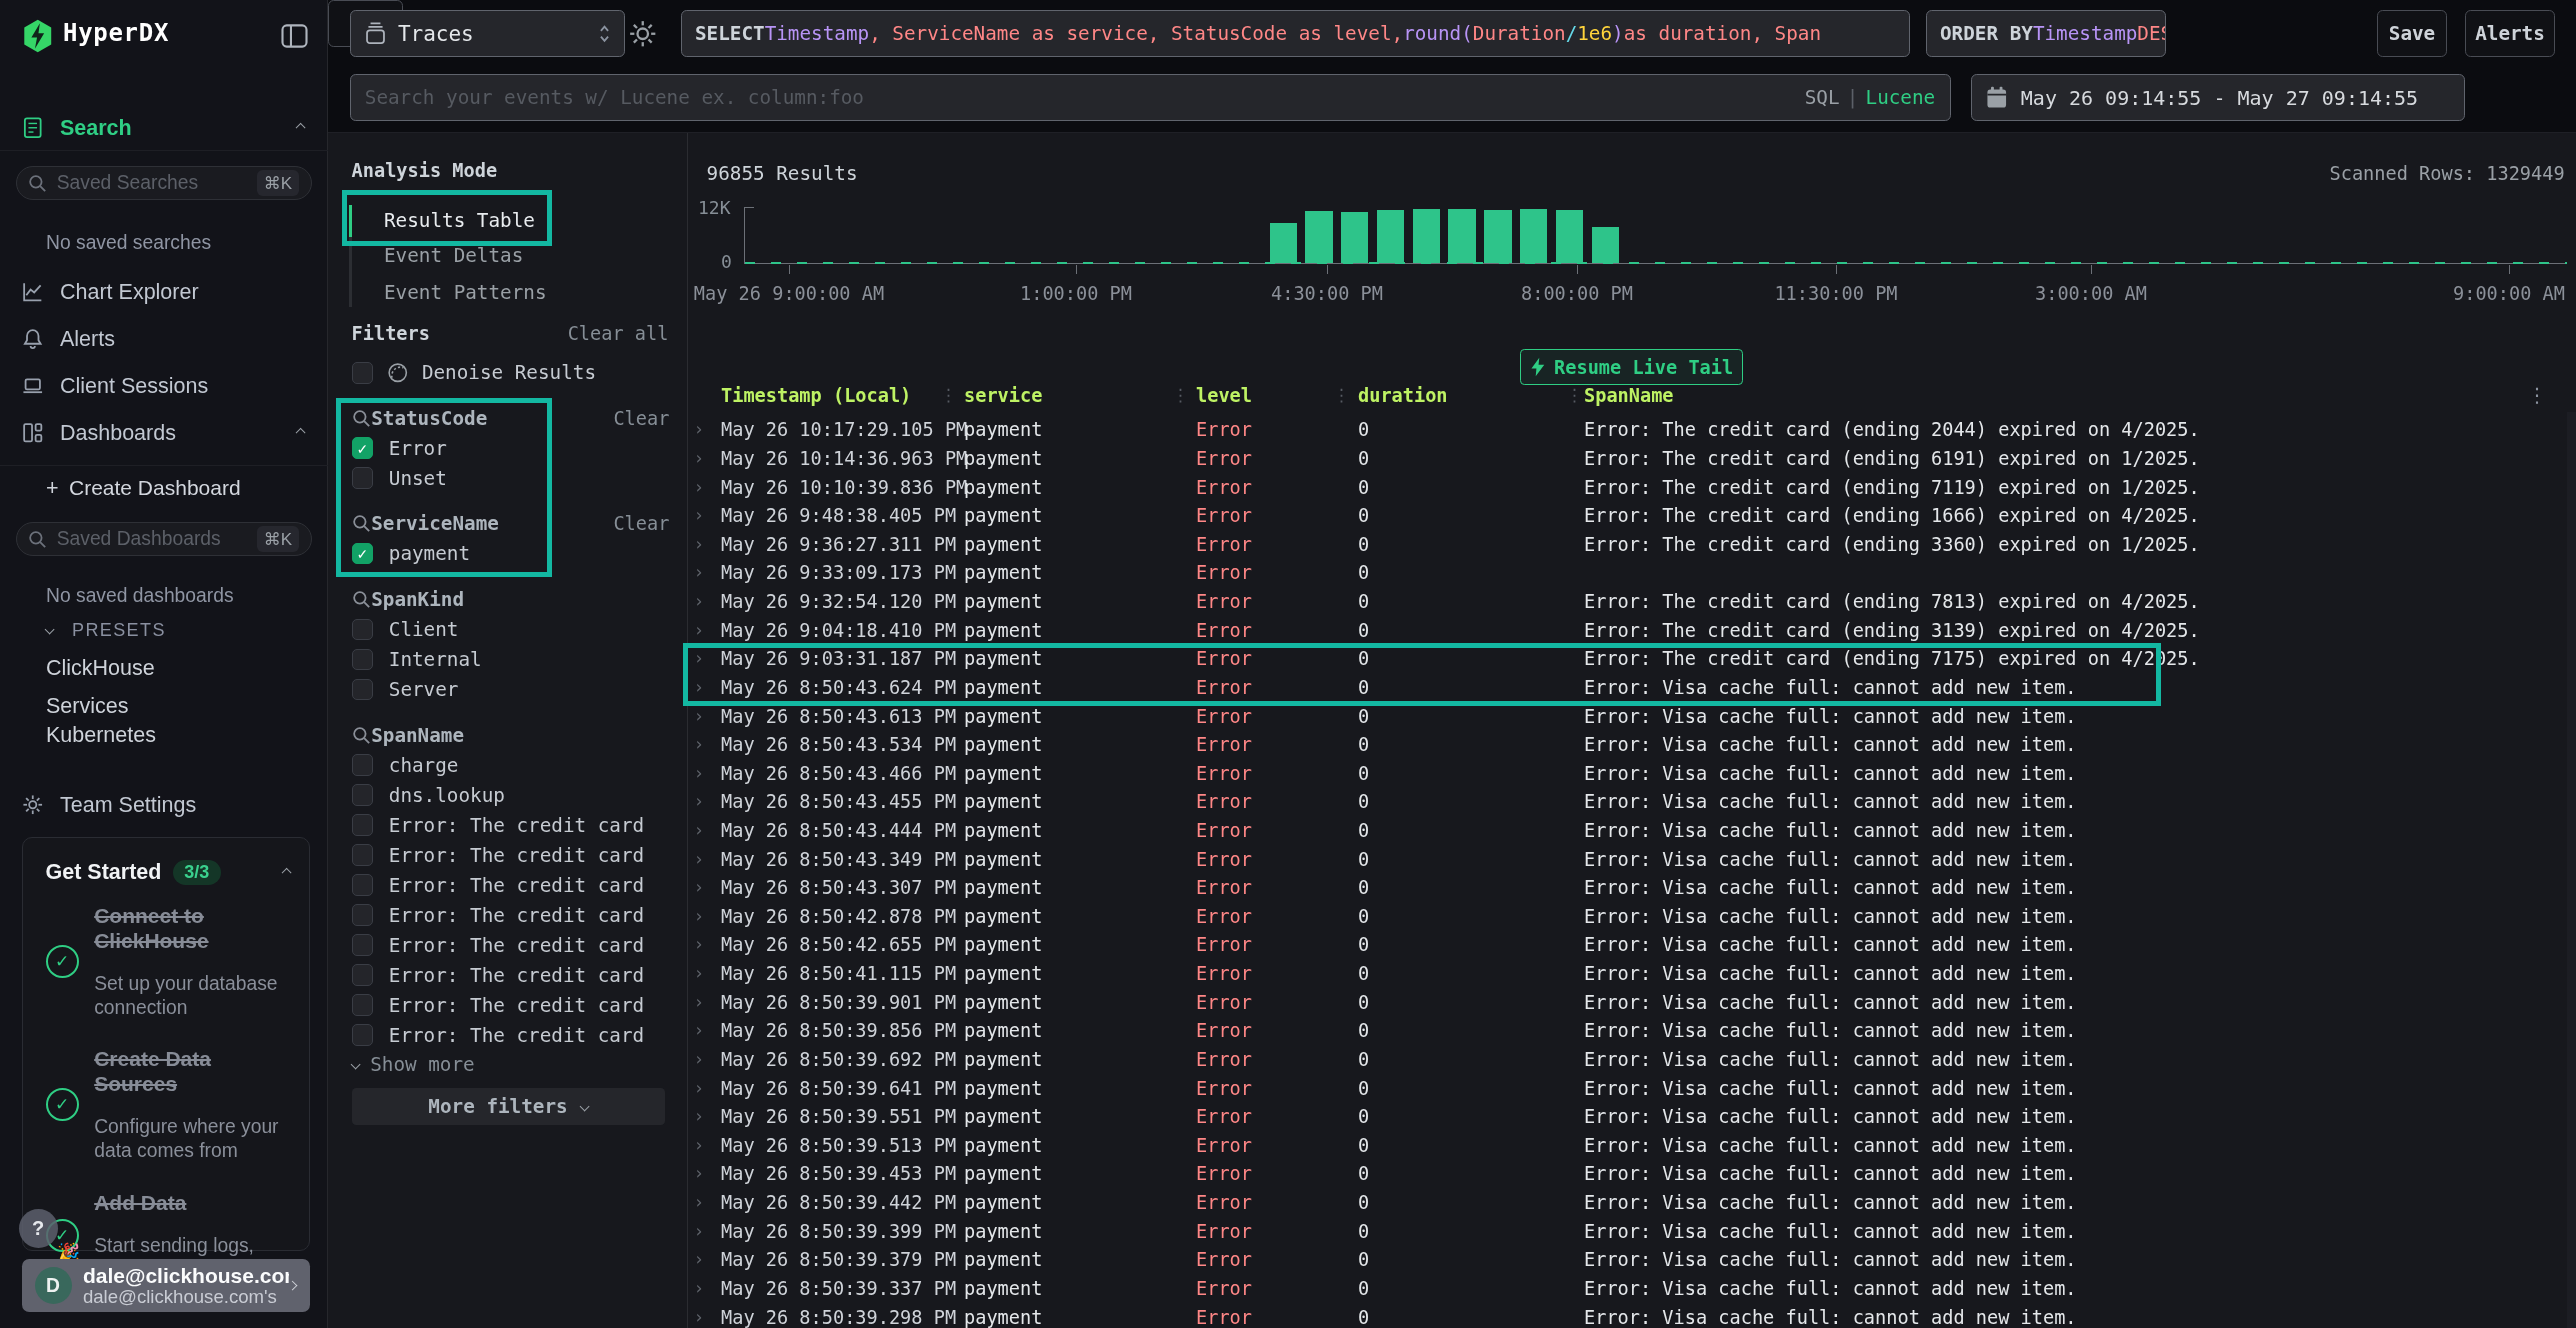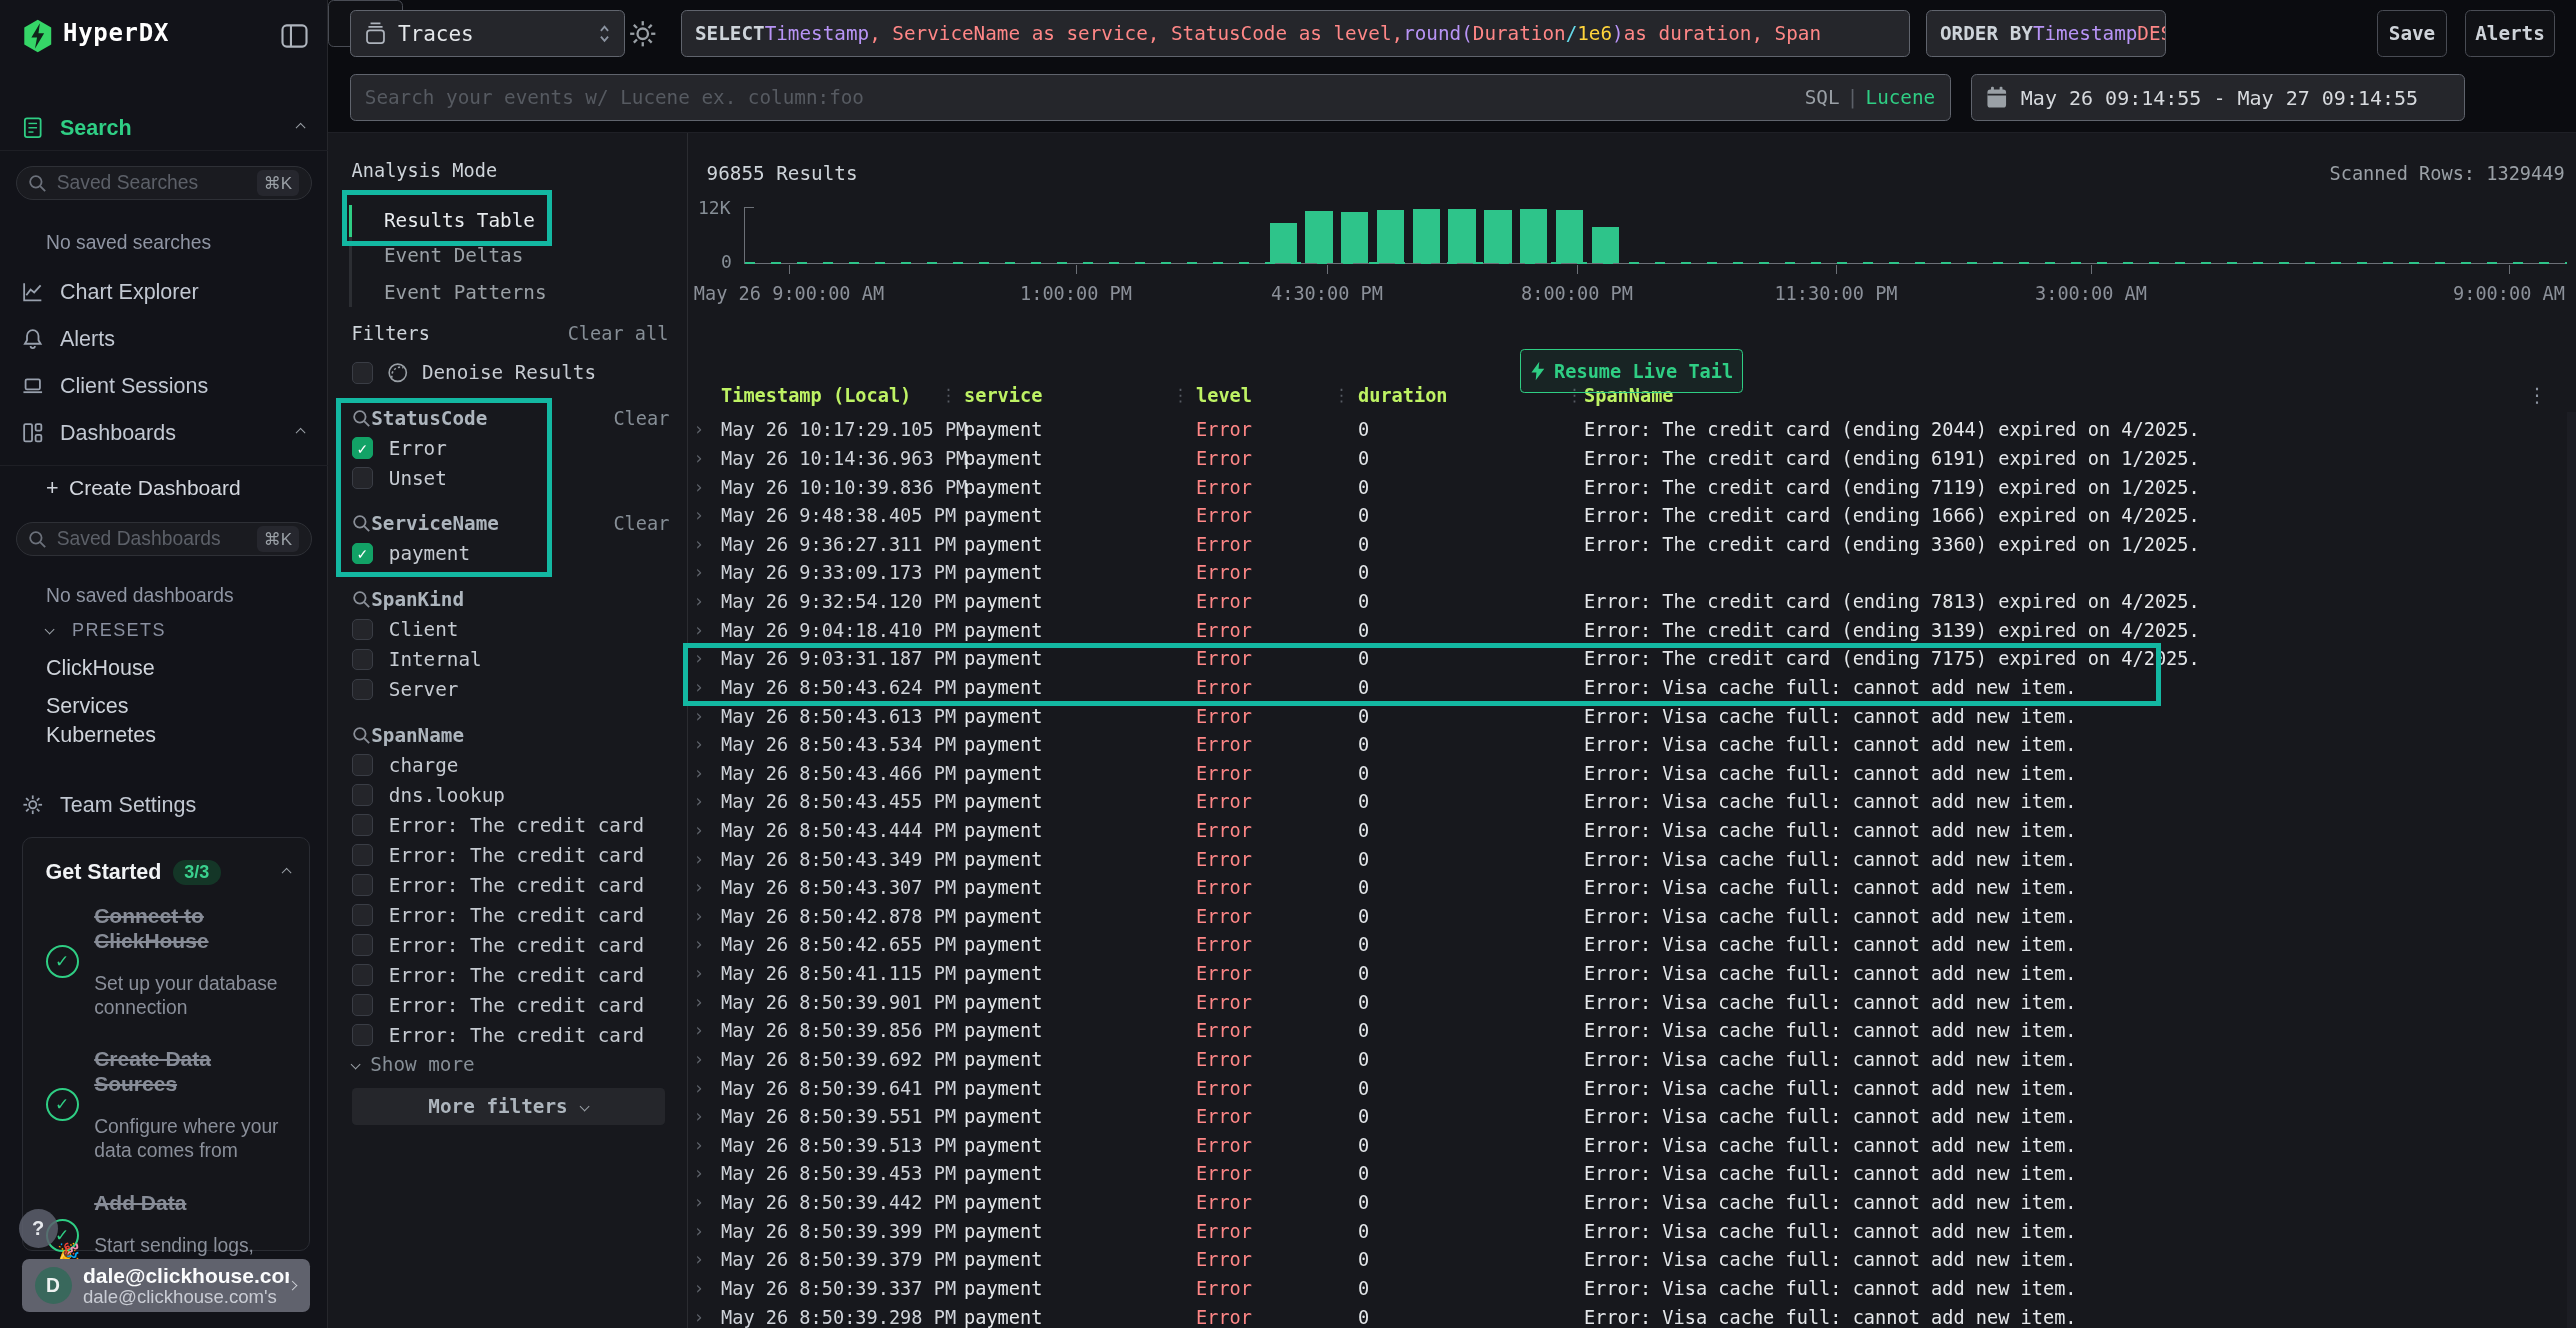--- a/index.html
+++ b/index.html
@@ -71,21 +71,21 @@
   .lang-sql{color:#9aa0a6}
   .lang-sep{color:#5c6068;margin:0 7.2px}
   .lang-lucene{color:#2fce84}
   .date-box{left:1643px;top:74px;width:494px;height:47px;padding:0 14.3px}
   .date-text{margin-left:13px;font-size:20px;color:#d7dade}
   .play-btn{left:2152px;top:74px;width:75px;height:47px;background:#101115;border:1.4px solid #494c54;border-radius:5.7px;
             display:flex;align-items:center;justify-content:center;cursor:pointer}
 
   
   .fpanel{position:absolute;left:328px;top:133px;width:360px;height:1195px;background:#17181d;border-right:0.7px solid #2b2c31}
-  .f-label{position:absolute;left:23.6px;font-weight:normal;color:#ced4da;font-size:18.6px}
+  .f-label{position:absolute;left:23.6px;font-weight:bold;color:#ced4da;font-size:18.6px}
   .mode-track{position:absolute;left:21px;top:72px;width:2.9px;height:102px;background:#2c2e33}
   .mode-active{position:absolute;left:21px;top:72px;width:2.9px;height:31.5px;background:#2fce84}
   .mode-item{position:absolute;left:56px;height:31.5px;line-height:31.5px;font-size:19.3px;color:#9aa0a6;cursor:pointer;white-space:nowrap}
   .mode-item.sel{color:#e9ecef}
   .clear-link{position:absolute;right:18.6px;color:#868e96;font-size:18.6px;cursor:pointer}
   .cb{width:21.5px;height:21.5px;border-radius:5px;border:1.4px solid #3a3d45;background:#24252a;flex:0 0 21.5px;
       display:flex;align-items:center;justify-content:center;font-size:15.7px;color:#fff}
   .cb.on{background:#12a266;border-color:#12a266}
   .den-row{position:absolute;left:23.6px;top:229px;height:21.5px;display:flex;align-items:center}
   .den-lbl{margin-left:13px;color:#c6cbd2;font-size:19.3px}
@@ -110,21 +110,21 @@
   .ymax{position:absolute;left:-47px;top:-10px;font-size:18px;color:#868e96}
   .ymin{position:absolute;left:-24px;bottom:-9.3px;font-size:18px;color:#868e96}
   .ytick{position:absolute;left:0;top:0;width:8.6px;height:1.4px;background:#6c7077}
   .bar{position:absolute;bottom:0;background:#2ec48a}
   .base-dash{position:absolute;left:0;right:0;bottom:-1.4px;height:2.1px;
              background:repeating-linear-gradient(90deg,#2ec48a 0 10px,transparent 10px 26px)}
   .xtick{position:absolute;top:132px;width:1.4px;height:8.6px;background:#6c7077}
   .xlabel{position:absolute;top:150px;transform:translateX(-50%);font-size:18.6px;color:#8b9099;white-space:nowrap}
 
   
-  .livetail{position:absolute;left:1520px;top:349px;width:223px;height:44px;border:1.4px solid #2fce84;border-radius:4.3px;
+  .livetail{position:absolute;left:1520px;top:349px;width:223px;height:36px;border:1.4px solid #2fce84;border-radius:4.3px;
             background:rgba(46,196,138,.07);color:#2fce84;font-weight:bold;font-size:18.6px;font-family:inherit;
             display:flex;align-items:center;justify-content:center;cursor:pointer;z-index:4}
   .livetail svg{margin-right:8.6px}
   .thead{position:absolute;left:688px;top:380px;width:1888px;height:31.5px;background:#17181d;z-index:2}
   .th{position:absolute;top:0;height:31.5px;line-height:31.5px;font-weight:bold;color:#bef264;font-size:18.6px;white-space:nowrap}
   .grip{position:absolute;top:5px;color:#565a62;font-size:17px;line-height:21.5px}
   .kebab{position:absolute;left:1839px;top:2.9px;color:#8b93a0;font-size:20px;cursor:pointer}
   .rows{position:absolute;left:688px;top:411px;width:1888px;height:917px;overflow:hidden;z-index:1}
   .trow{position:absolute;left:0;width:1888px;height:29px;line-height:29px;font-size:18.6px;cursor:pointer;white-space:nowrap}
   .trow .rchev{position:absolute;left:5.7px;color:#5f636b;font-size:17px}

